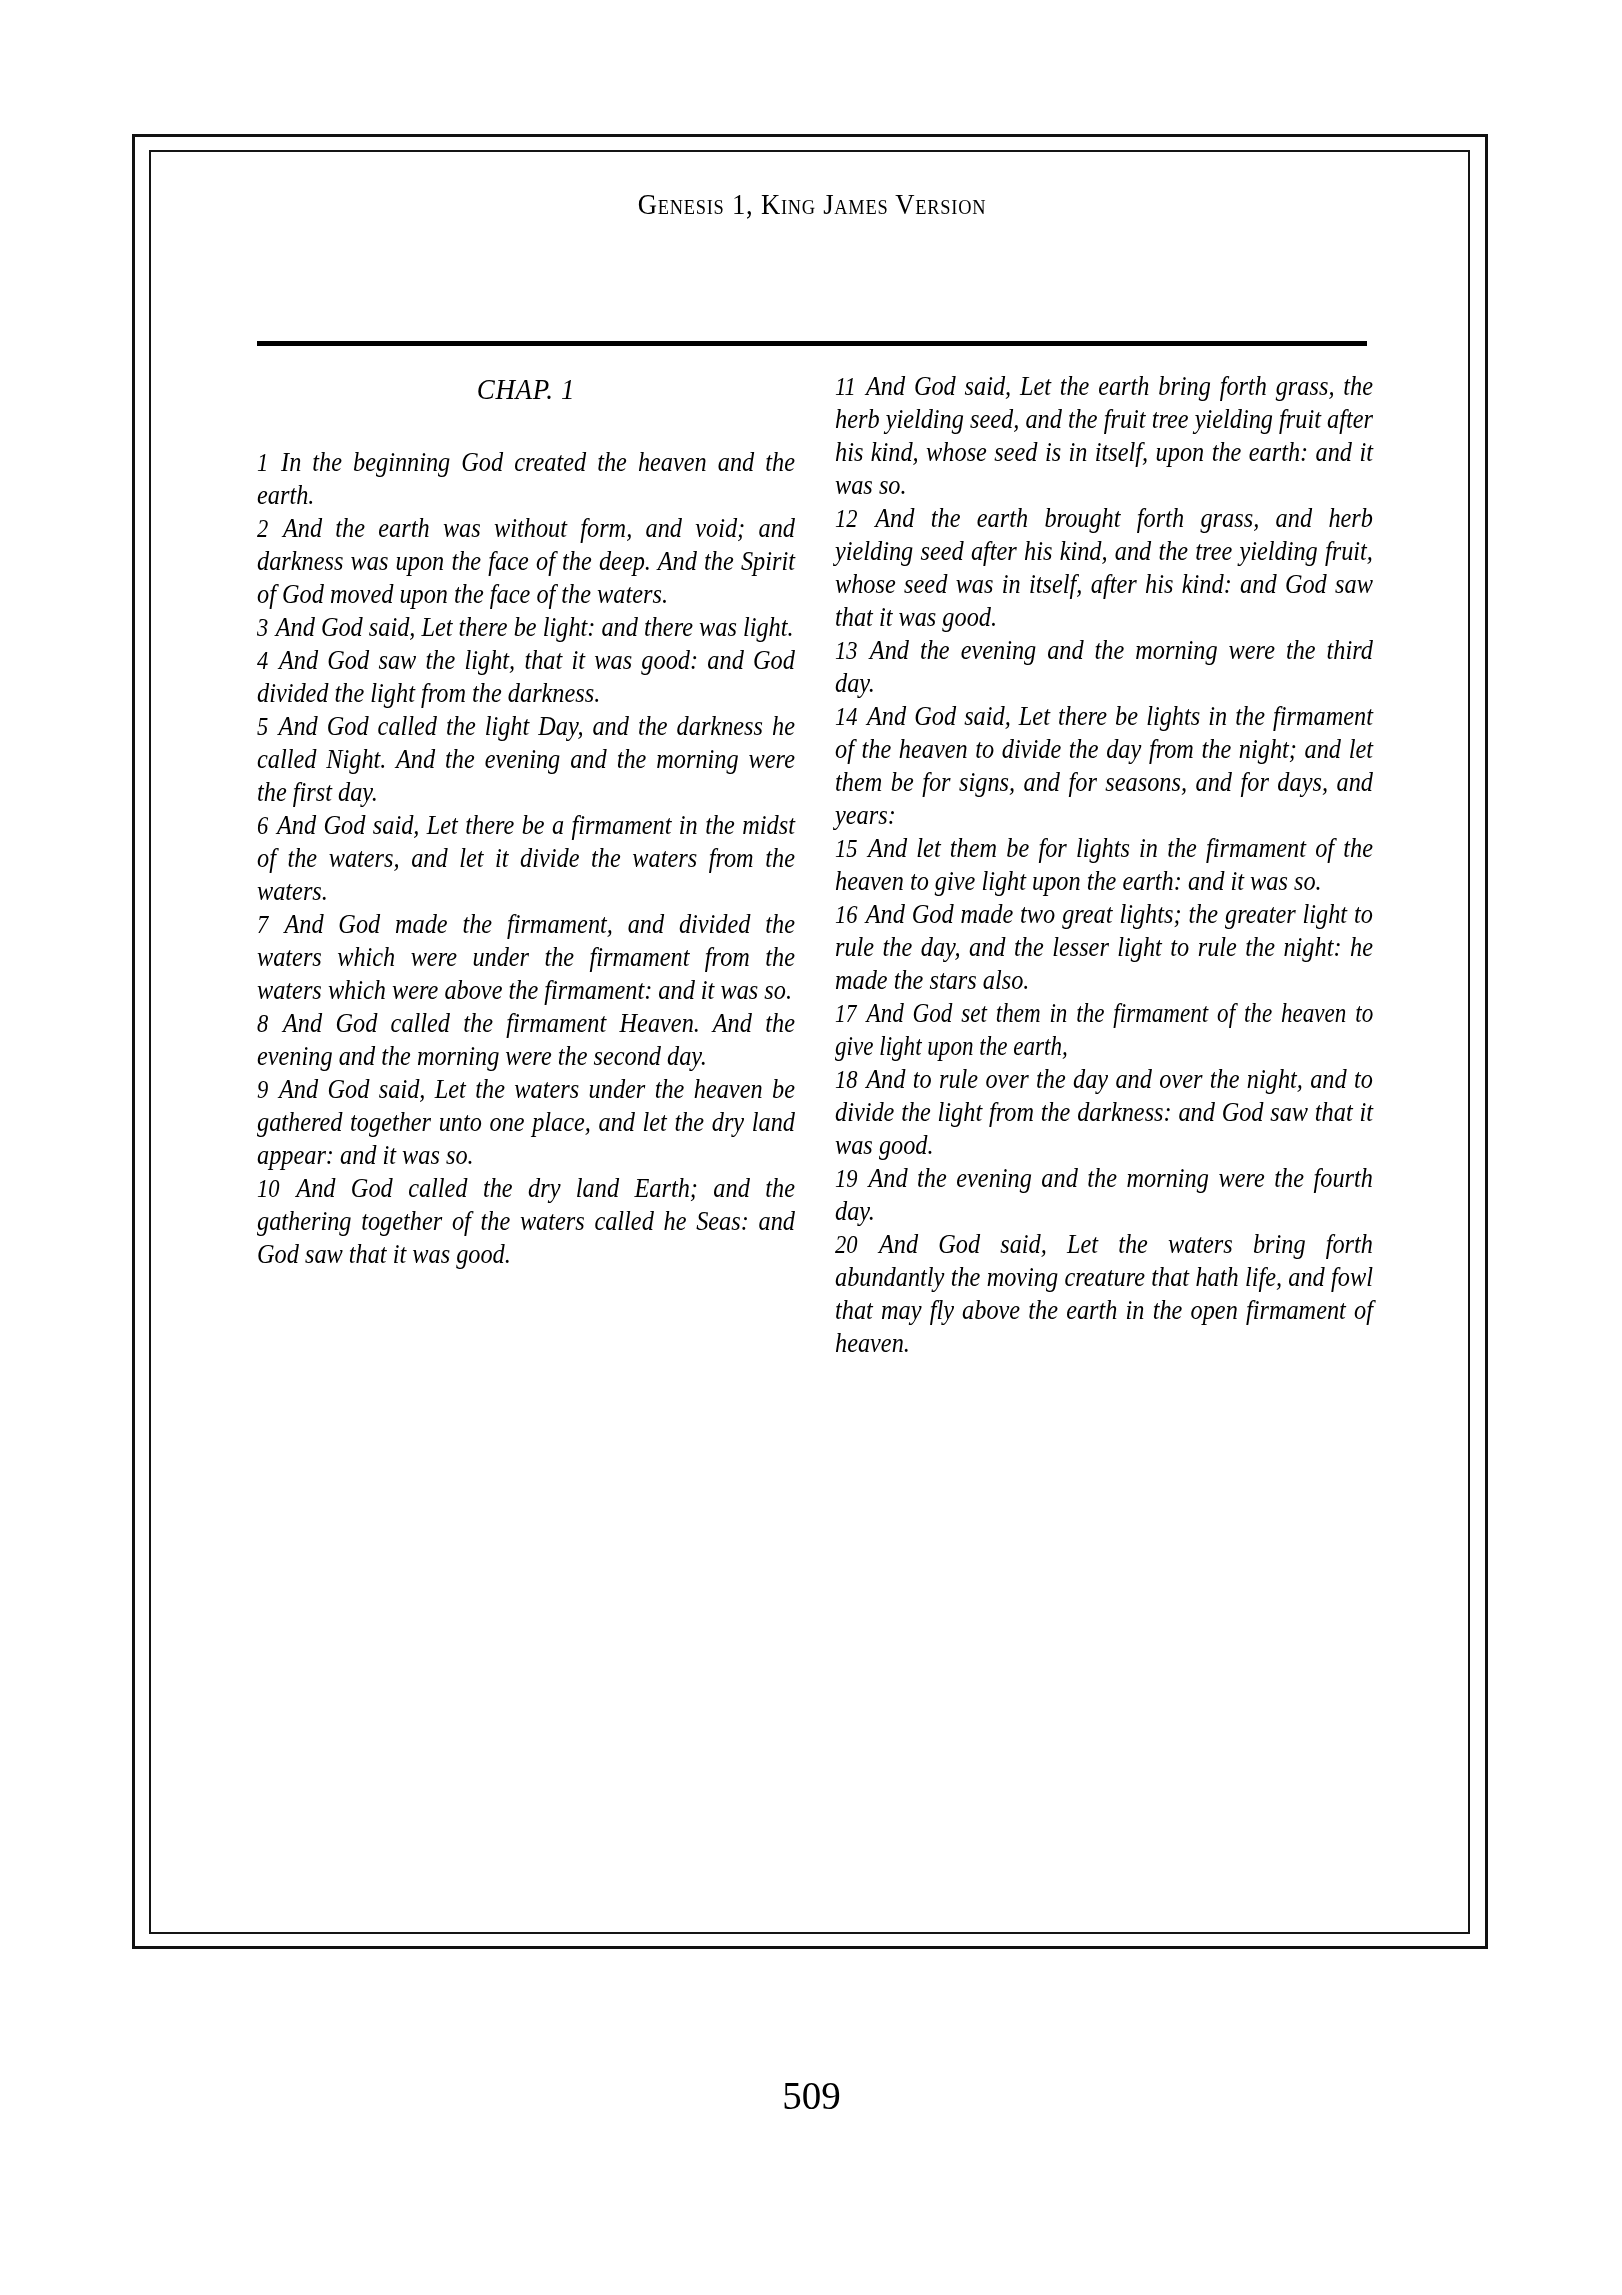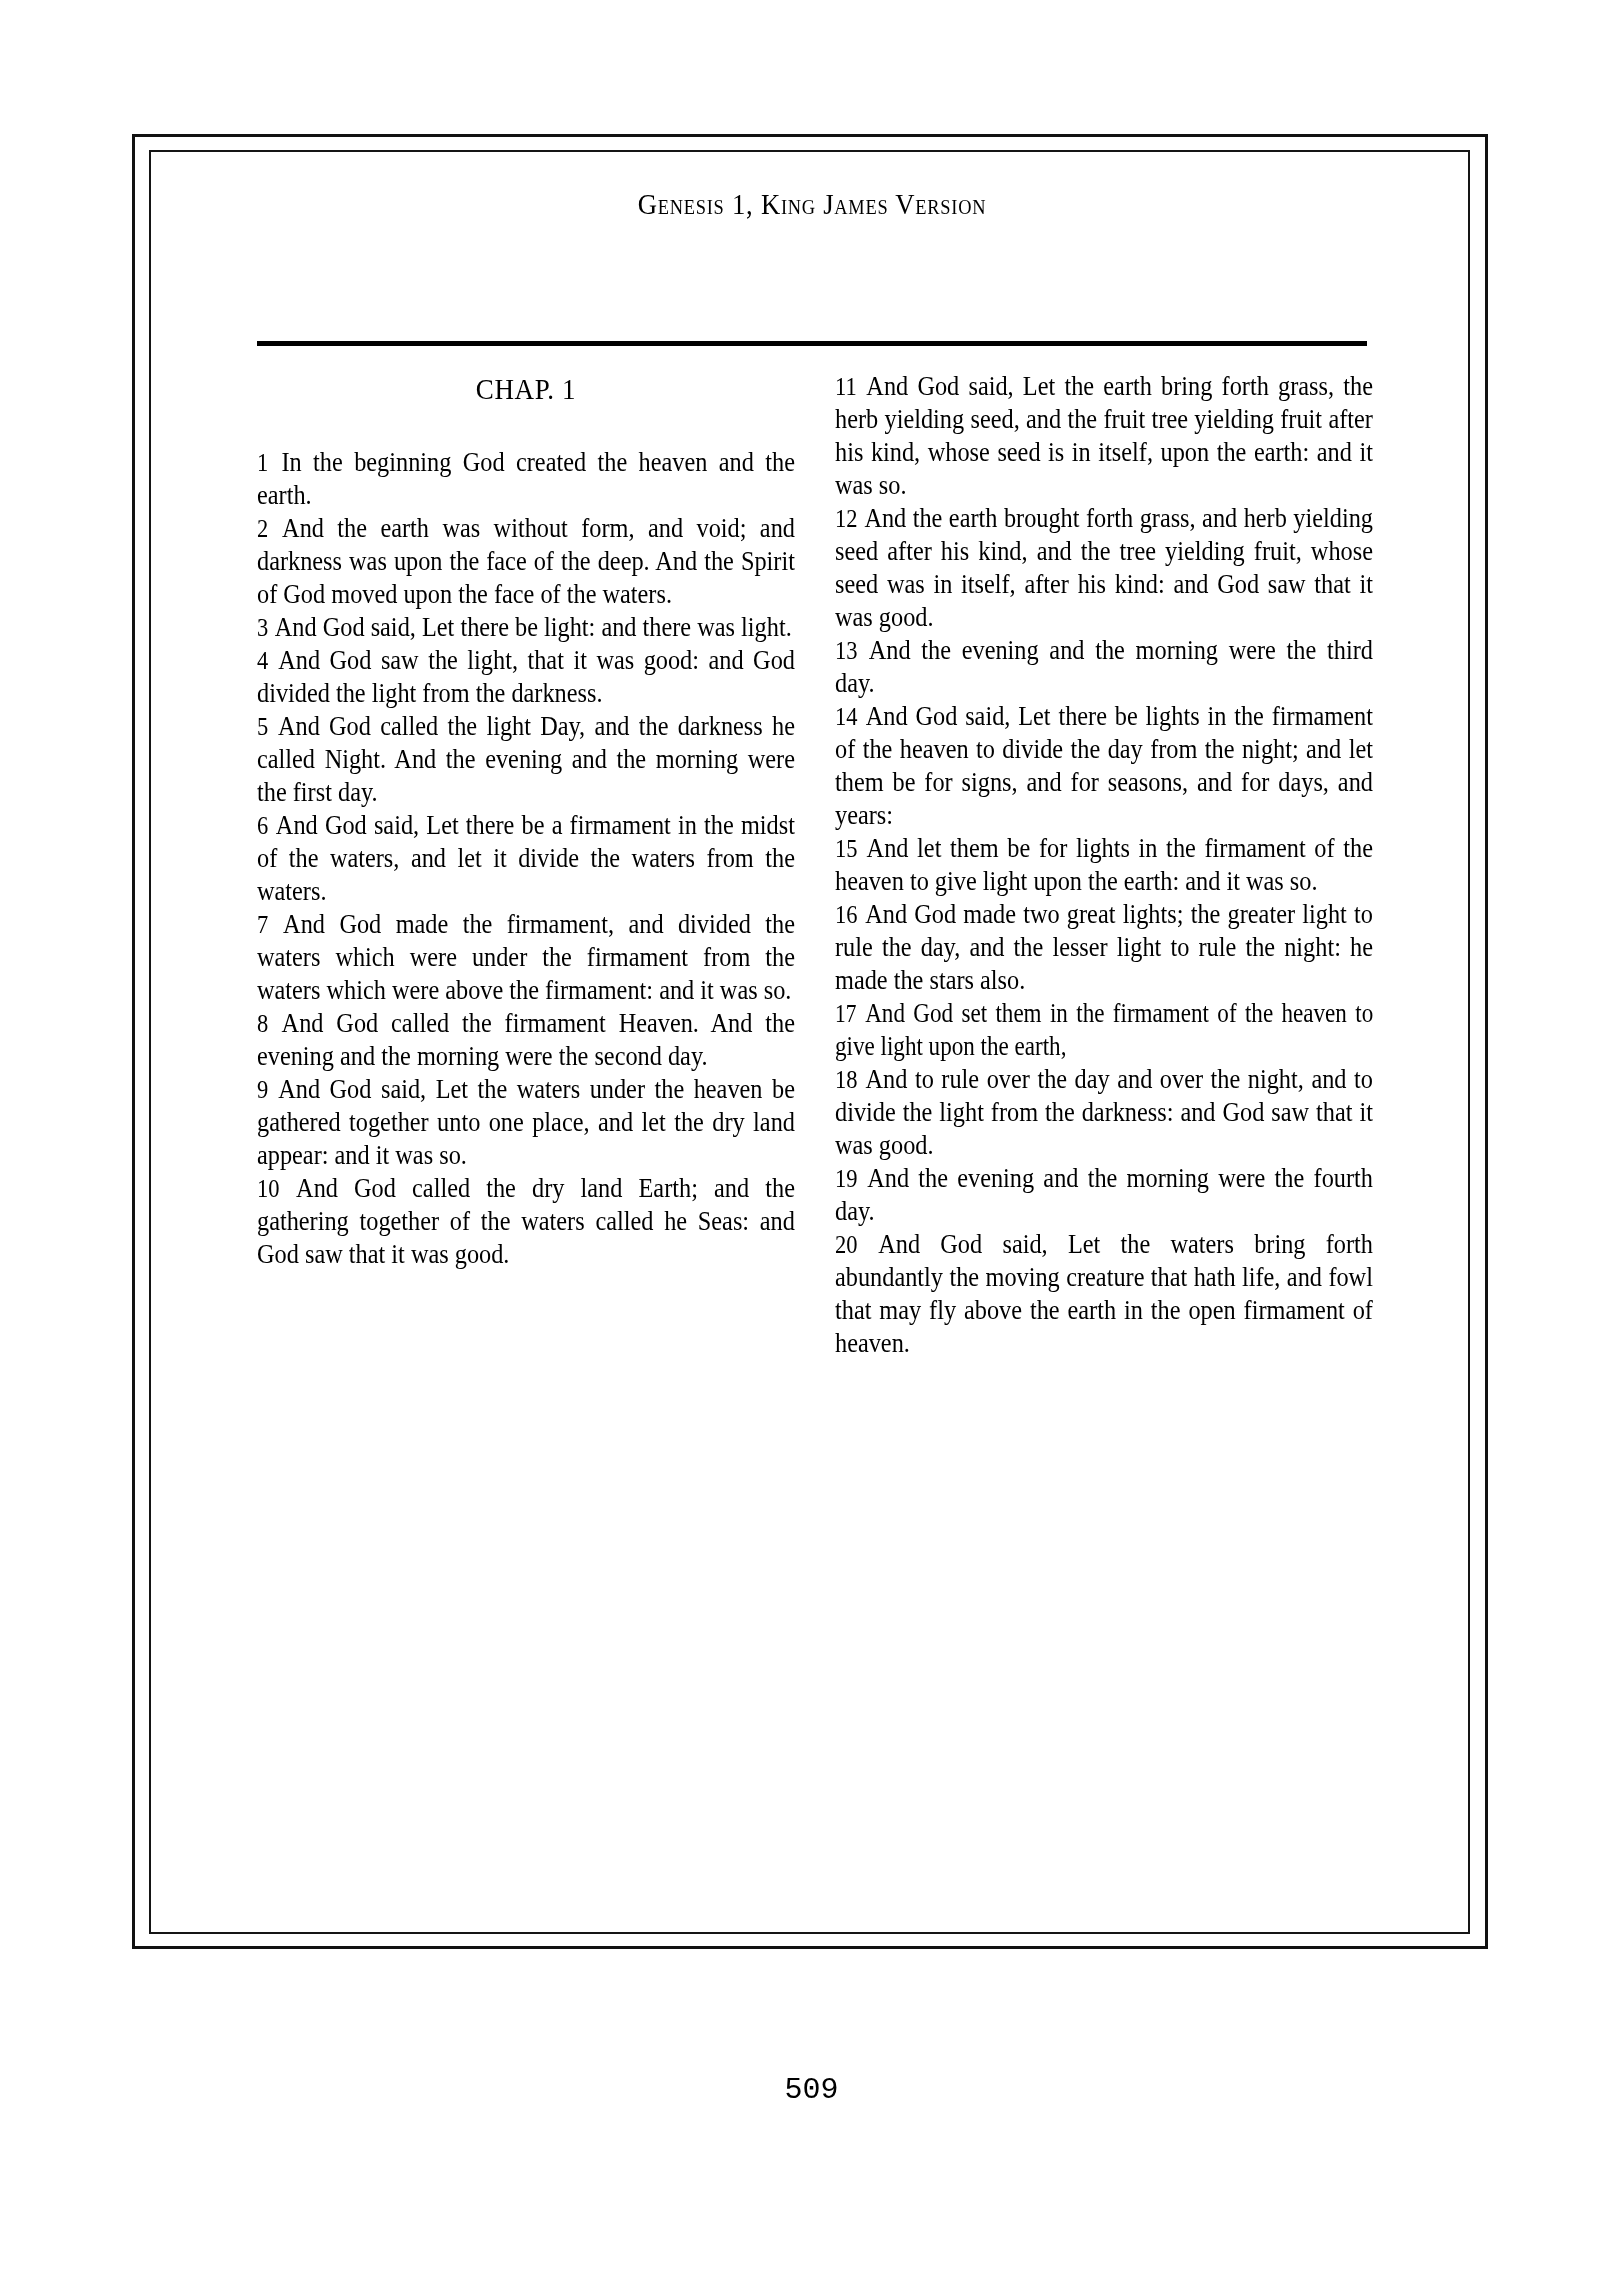--- a/index.html
+++ b/index.html
@@ -71,20 +71,21 @@
     height: 1427px;
   }
   .column {
     position: absolute;
     top: 0;
     width: 538px;
     font-size: 27px;
     line-height: 33px;
     text-align: justify;
     text-justify: inter-word;
+    font-style: italic;
   }
   #column-left  { left: 0px; }
   #column-right { left: 578px; }
 
   
   .verse, #chapter-heading {
     font-family: "Liberation Serif", "DejaVu Serif", serif;
     transform: scaleX(0.90);
     transform-origin: left top;
     width: 111.1%;     
@@ -118,22 +119,22 @@
     width: 117%;
   }
 
   
   #folio {
     position: absolute;
     left: 0;
     top: 2073px;
     width: 1623px;
     text-align: center;
-    font-size: 30px;
-    font-family: Liberation Mono, monospace;
+    font-size: 39px;
+    font-family: Liberation Serif, serif;
   }
 </style>
 </head>
 <body>
 
 <div id="page-frame-outer"></div>
 <div id="page-frame-inner"></div>
 
 <div id="running-head">Genesis 1, King James Version</div>
 

